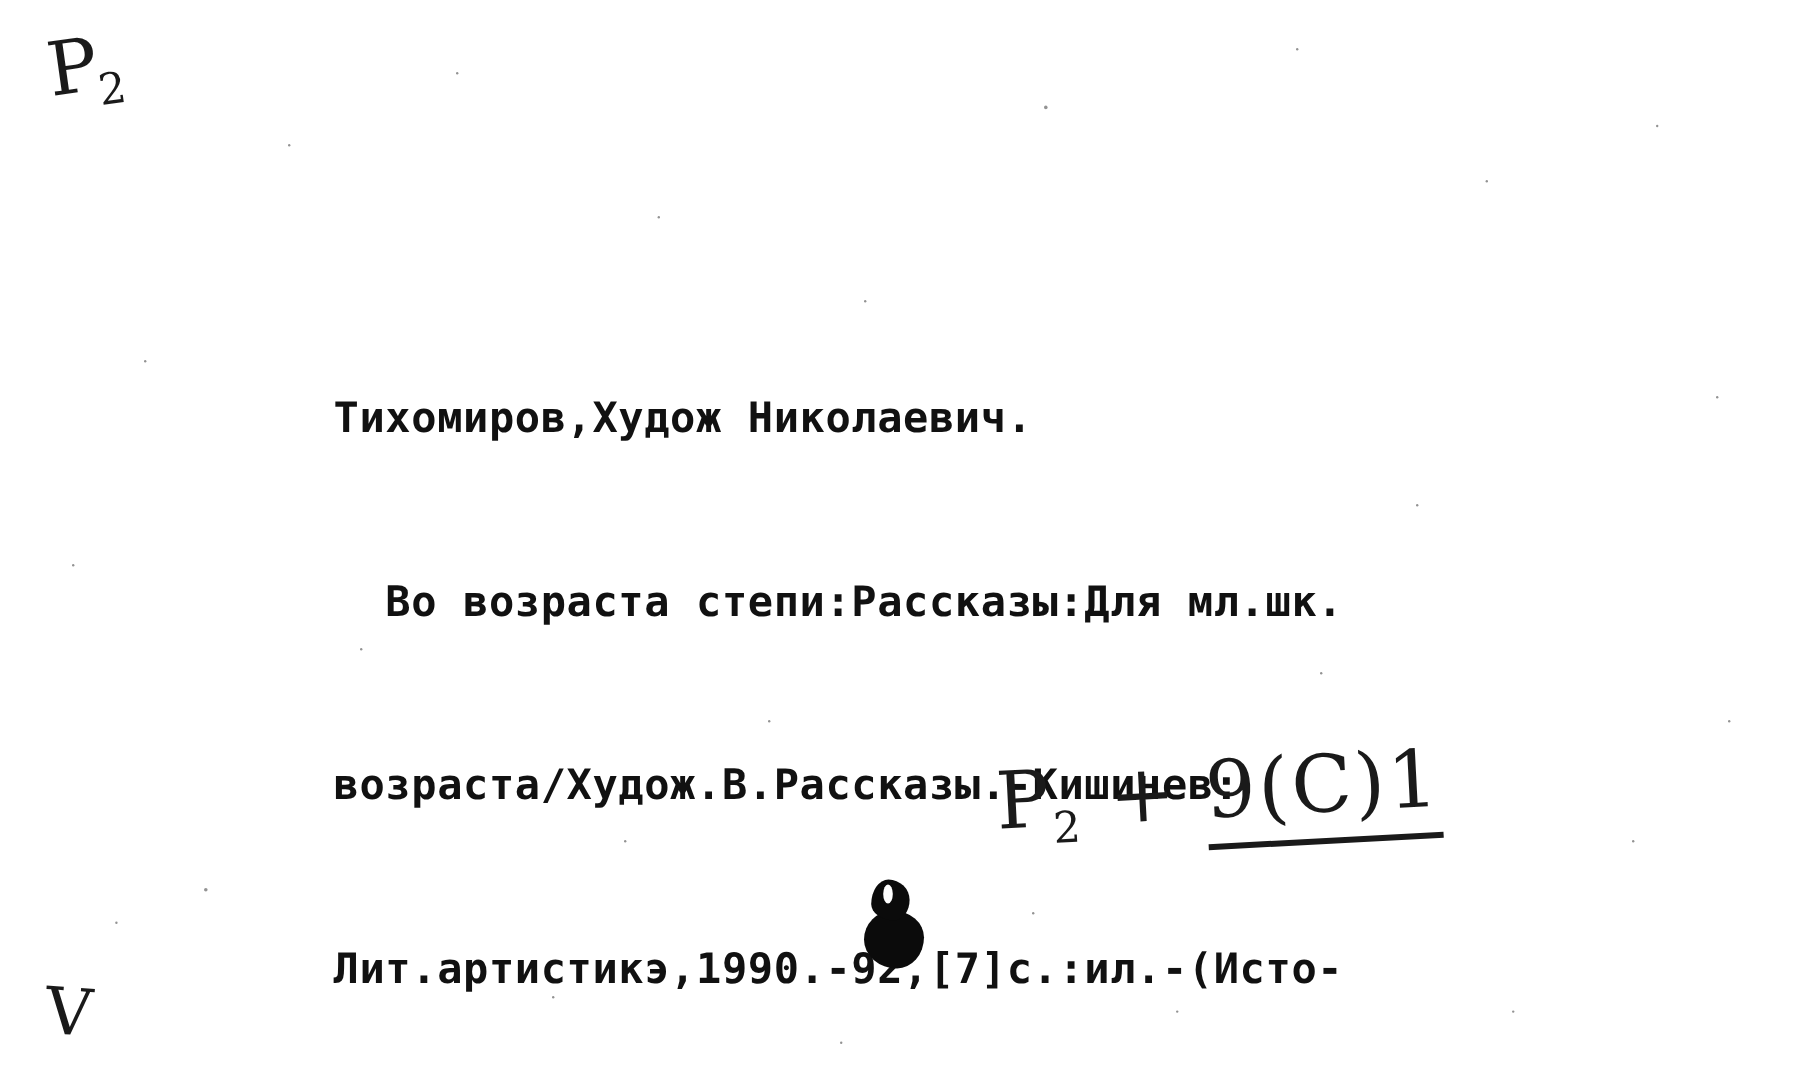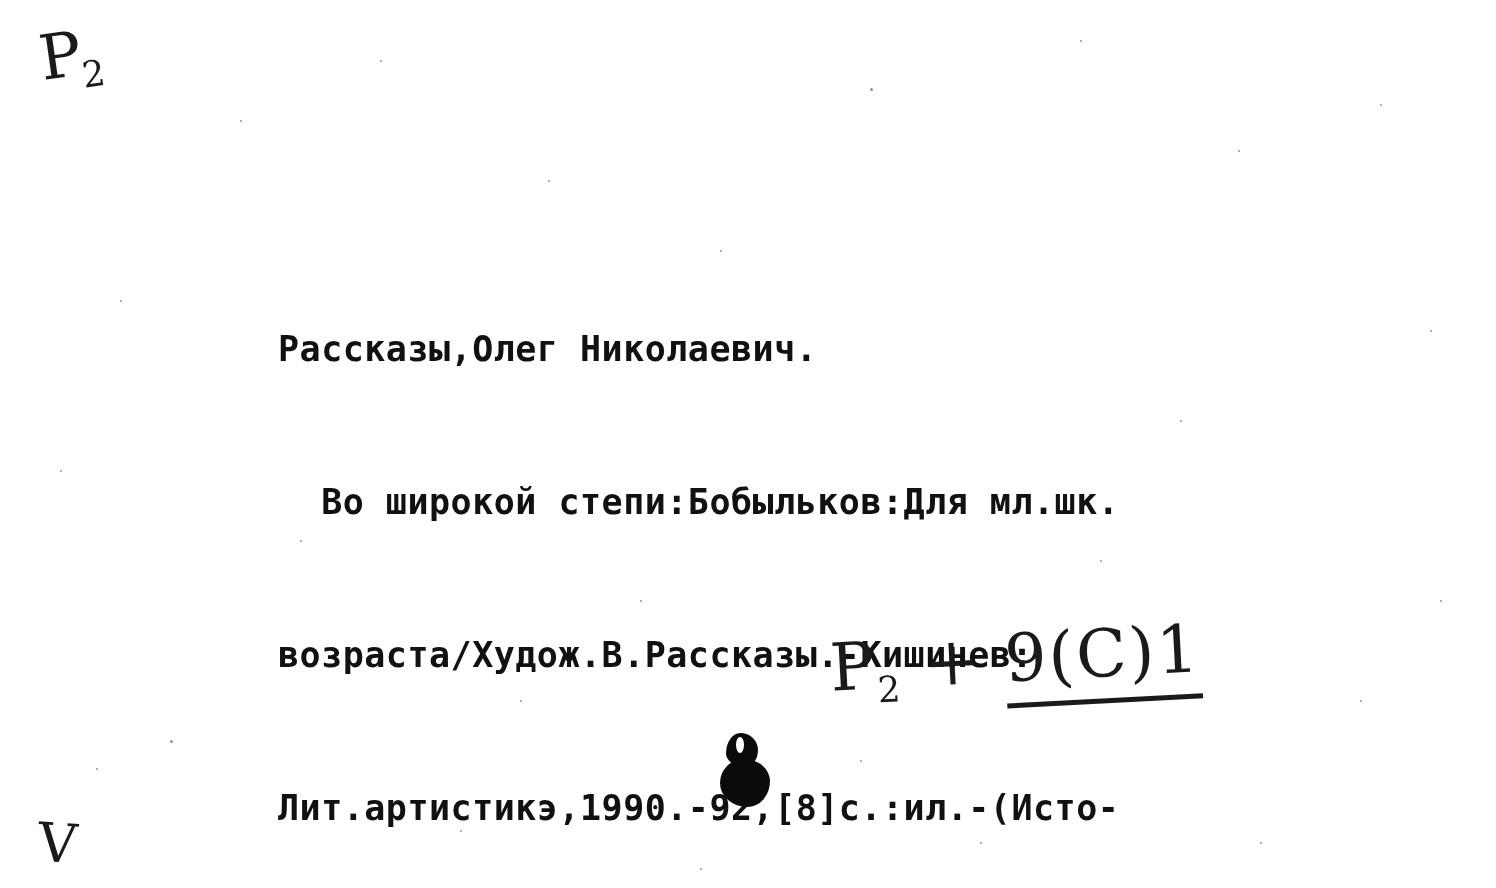--- a/index.html
+++ b/index.html
@@ -117,24 +117,24 @@
     background: #ffffff;
     border-radius: 50%;
   }
 </style>
 </head>
 <body>
 
 <div id="card">
 
   <div id="typed-block">
-    <span class="line">Рассказы,Олег Николаевич.</span>
-    <span class="line">  Во широкой степи:Бобыльков:Для мл.шк.</span>
+    <span class="line">Тихомиров,Худож Николаевич.</span>
+    <span class="line">  Во возраста степи:Рассказы:Для мл.шк.</span>
     <span class="line">возраста/Худож.В.Рассказы.-Кишинев:</span>
-    <span class="line">Лит.артистикэ,1990.-92,[8]с.:ил.-(Исто-</span>
+    <span class="line">Лит.артистикэ,1990.-92,[7]с.:ил.-(Исто-</span>
     
   </div>
 
   <div class="hand" id="mark-top-left"><span>Р</span><span class="sub">2</span></div>
 
   <div class="hand" id="mark-bottom-right"><span>Р</span><span class="sub">2</span> <span>+</span> <span class="underlined">9(С)1</span></div>
 
   <div class="hand" id="mark-bottom-left">V</div>
 
   <div id="ink-blot">

